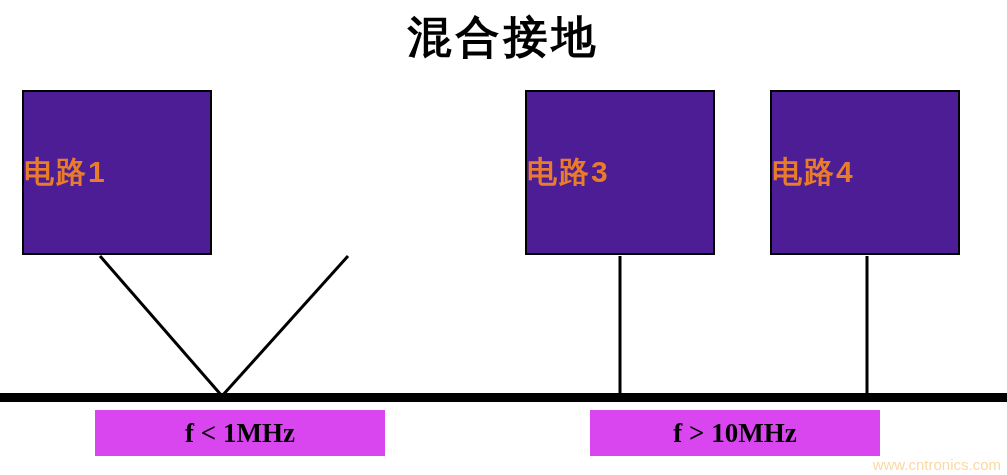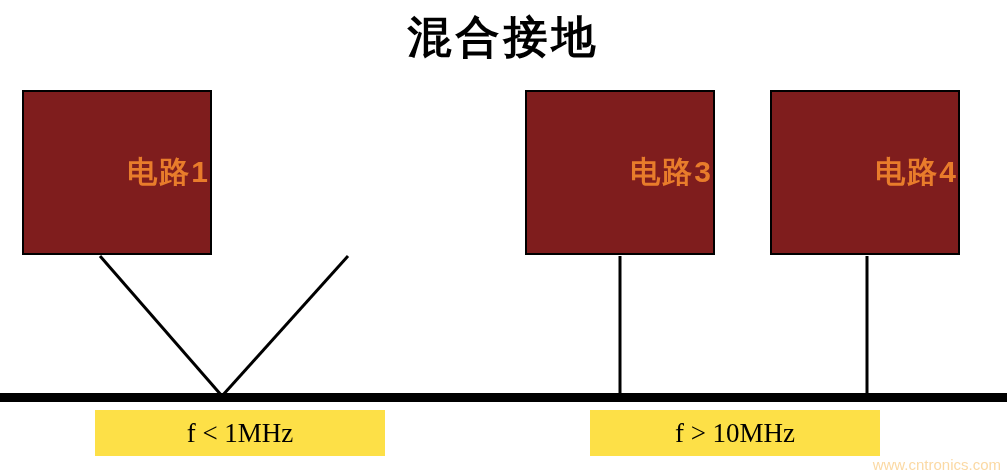--- a/index.html
+++ b/index.html
@@ -27,24 +27,24 @@
     letter-spacing: 4px;
     font-family: "Liberation Sans", sans-serif;
   }
 
   .circuit-box {
     position: absolute;
     top: 90px;
     height: 165px;
     width: 190px;
     border: 2px solid #000000;
-    background: #7f1d1d;
+    background: #4c1d95;
     display: flex;
     align-items: center;
-    justify-content: flex-end;
+    justify-content: flex-start;
   }
   .circuit-box .box-label {
     font-size: 30px;
     font-weight: bold;
     color: #E87C2B;
     letter-spacing: 2px;
   }
   .box1 { left: 22px; }
   .box2 { left: 250px; width: 193px; }
   .box3 { left: 525px; }
@@ -66,26 +66,26 @@
     width: 1007px;
     height: 9px;
     background: #000000;
   }
 
   .freq-label {
     position: absolute;
     top: 410px;
     width: 290px;
     height: 46px;
-    background: #fde047;
+    background: #d946ef;
     display: flex;
     align-items: center;
     justify-content: center;
     font-size: 27px;
-    font-weight: normal;
+    font-weight: bold;
     color: #000000;
     font-family: "Liberation Serif", serif;
   }
   .freq-low { left: 95px; }
   .freq-high { left: 590px; }
 
   .watermark {
     position: absolute;
     right: 6px;
     bottom: 2px;

